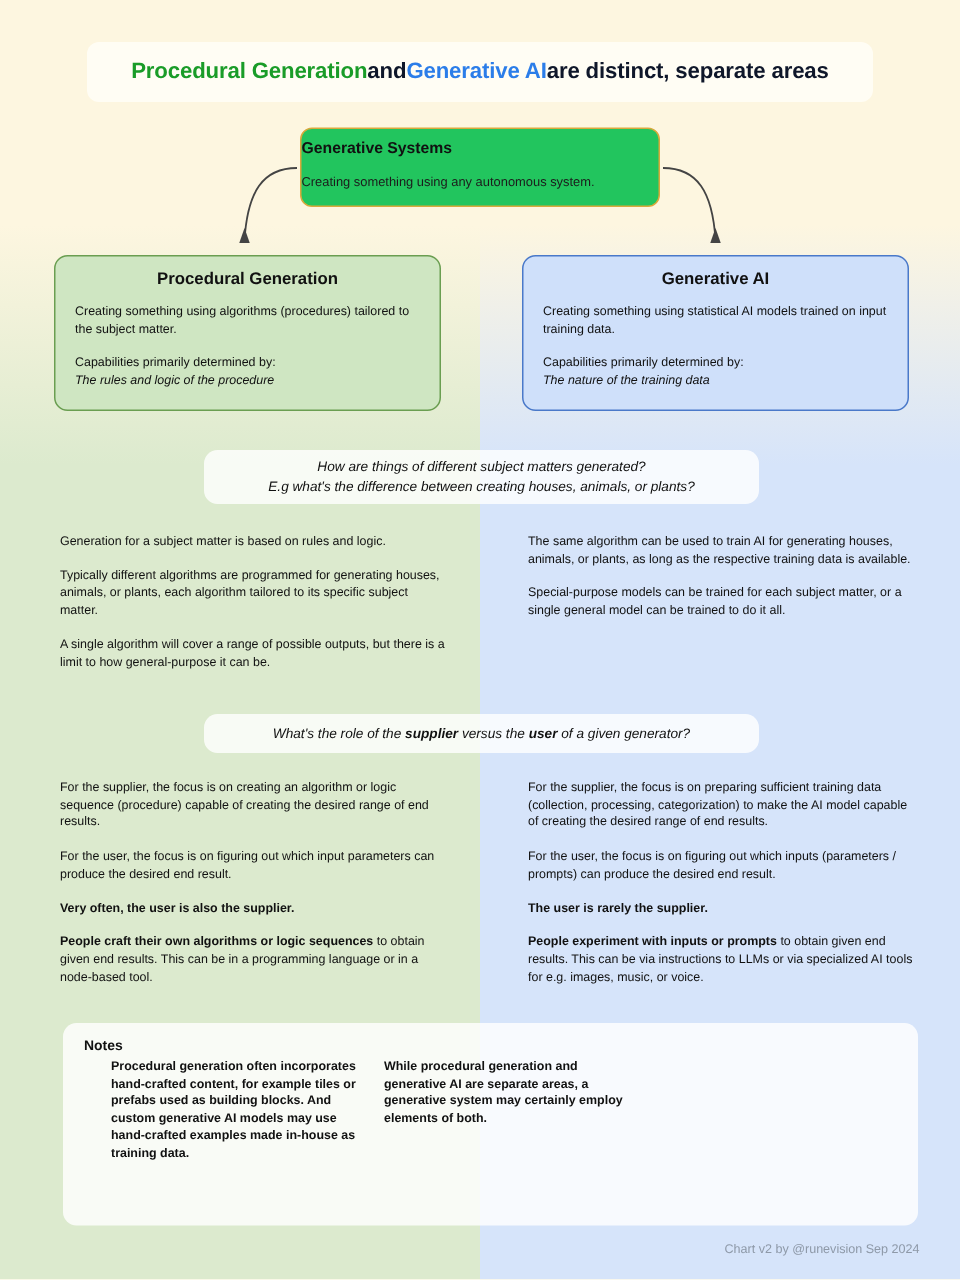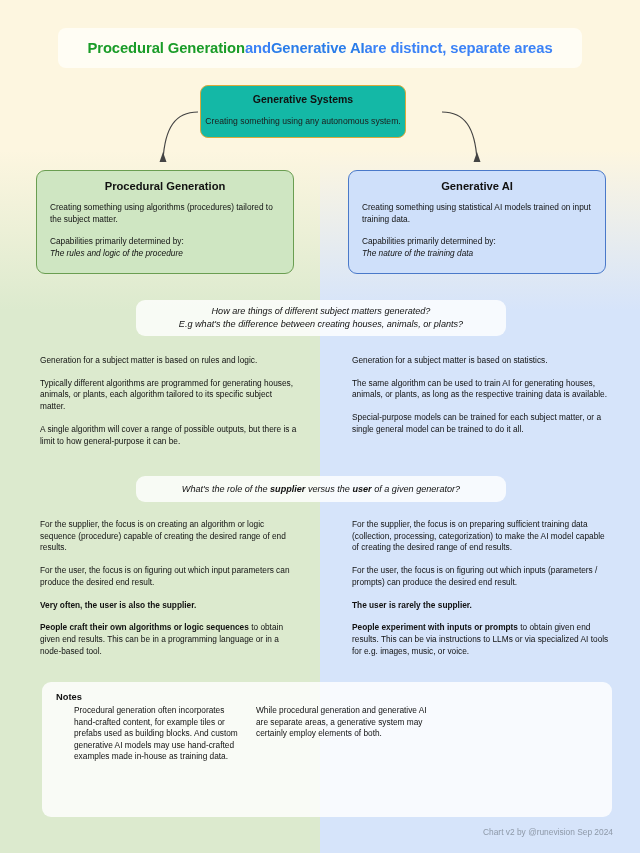--- a/index.html
+++ b/index.html
@@ -29,32 +29,31 @@
     width: 524px; height: 40px;
     background: #fffdf4;
     border-radius: 8px;
     display: flex; align-items: center; justify-content: center;
     font-size: 14.8px; font-weight: bold; color: #111;
     letter-spacing: -0.1px;
     white-space: nowrap;
   }
   .t-green { color: #1a9c28; }
   .t-blue  { color: #2b7de9; }
-  .t-dark  { color: #3b82f6; }
+  .t-dark  { color: #0f172a; }
 
   
   .gen-sys-box {
     position: absolute;
     left: 200px; top: 85px;
-    width: 206px; height: 53px;
-    background: #14b8a6;
+    width: 240px; height: 53px;
+    background: #22c55e;
     border: 1.4px solid #d9a93c;
     border-radius: 8px;
     padding-top: 7px;
-    text-align: center;
   }
   .gen-sys-title { font-size: 10.5px; font-weight: bold; color: #111; }
   .gen-sys-sub   { font-size: 8.6px; color: #1c1c1c; margin-top: 11px; }
 
   
   .arrows { position: absolute; left: 0; top: 0; width: 640px; height: 853px; pointer-events: none; }
 
   
   .main-box {
     position: absolute;
@@ -98,21 +97,21 @@
   
   .notes-panel {
     position: absolute;
     left: 42px; top: 682px;
     width: 570px; height: 135px;
     background: rgba(255,255,255,0.82);
     border-radius: 9px;
     padding: 10px 14px 0 14px;
   }
   .notes-title { font-size: 9.3px; font-weight: bold; color: #111; margin-bottom: 3px; }
-  .notes-cols { display: flex; gap: 10px; padding-left: 18px; }
+  .notes-cols { display: flex; gap: 10px; padding-left: 18px; font-weight: bold; }
   .note-col { width: 172px; font-size: 8.3px; line-height: 11.6px; color: #111; }
 
   
   .footer {
     position: absolute;
     right: 27px; bottom: 16px;
     font-size: 8.4px; color: #8e99a8; margin-top: 18px;
   }
 </style>
 </head>
@@ -160,21 +159,20 @@
     <div>How are things of different subject matters generated?</div>
     <div>E.g what's the difference between creating houses, animals, or plants?</div>
   </div>
 
   <div class="col col-l sec1">
     <p>Generation for a subject matter is based on rules and logic.</p>
     <p>Typically different algorithms are programmed for generating houses, animals, or plants, each algorithm tailored to its specific subject matter.</p>
     <p>A single algorithm will cover a range of possible outputs, but there is a limit to how general-purpose it can be.</p>
   </div>
   <div class="col col-r sec1">
-    <p>Generation for a subject matter is based on statistics.</p>
     <p>The same algorithm can be used to train AI for generating houses, animals, or plants, as long as the respective training data is available.</p>
     <p>Special-purpose models can be trained for each subject matter, or a single general model can be trained to do it all.</p>
   </div>
 
   <div class="q-banner q2">
     <div><span>What's the role of the </span><b>supplier</b><span> versus the </span><b>user</b><span> of a given generator?</span></div>
   </div>
 
   <div class="col col-l sec2">
     <p>For the supplier, the focus is on creating an algorithm or logic sequence (procedure) capable of creating the desired range of end results.</p>

